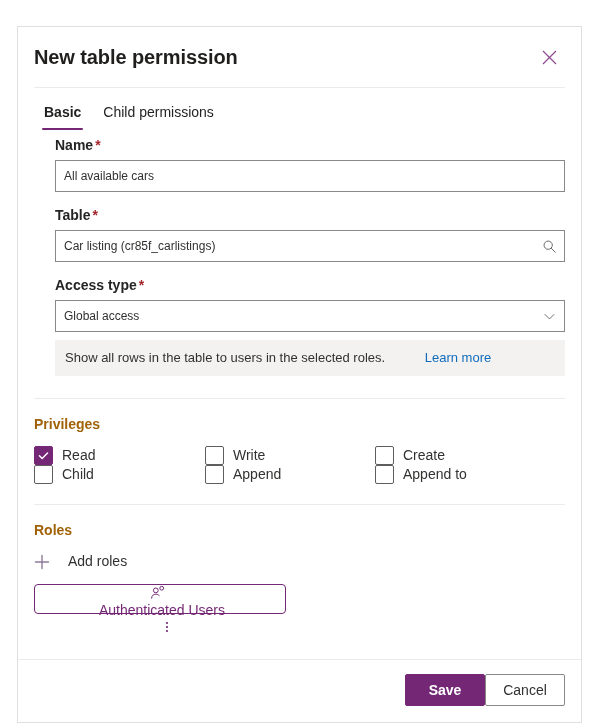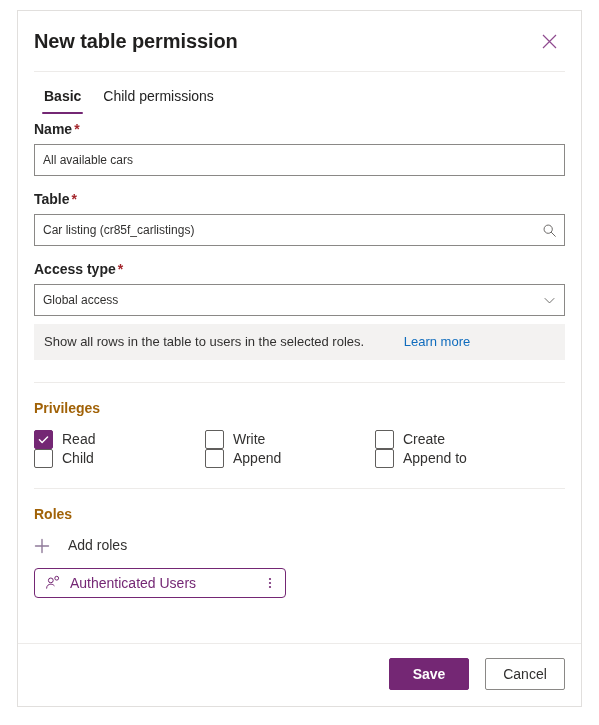--- a/index.html
+++ b/index.html
@@ -11,21 +11,21 @@
     width: 599px;
     height: 725px;
     font-family: "Liberation Sans", sans-serif;
     color: #201f1e;
     -webkit-font-smoothing: antialiased;
   }
 
   .dialog {
     position: absolute;
     left: 17px;
-    top: 10px;
+    top: 26px;
     width: 565px;
     height: 697px;
     box-sizing: border-box;
     background: #ffffff;
     border: 1px solid #e1dfdd;
     display: flex;
     flex-direction: column;
   }
 
   
@@ -99,21 +99,21 @@
     border-radius: 2px;
   }
 
   
   .dlg-body {
     flex: 1 1 auto;
     padding: 6px 16px 0 16px;
     overflow: hidden;
   }
 
-  .field { margin-bottom: 14px; }
+  .field { margin-bottom: 14px; margin-left: 21px; }
   .field-label {
     font-size: 14px;
     font-weight: 600;
     color: #242424;
     margin-bottom: 5px;
     line-height: 19px;
   }
   .req {
     color: #a4262c;
     font-weight: 600;
@@ -247,20 +247,21 @@
     height: 30px;
     min-width: 252px;
     box-sizing: border-box;
     border: 1px solid #742774;
     border-radius: 4px;
     padding: 0 6px 0 10px;
     color: #742774;
     font-size: 14px;
     background: #ffffff;
     cursor: pointer;
+    flex-direction: column;
   }
   .role-chip .role-icon {
     width: 16px;
     height: 16px;
     flex: 0 0 16px;
     margin-right: 9px;
     display: block;
   }
   .role-chip .role-name {
     flex: 1 1 auto;
@@ -277,21 +278,21 @@
     margin-left: 10px;
   }
 
   
   .dlg-footer {
     flex: 0 0 auto;
     border-top: 1px solid #edebe9;
     padding: 14px 16px 16px 16px;
     display: flex;
     justify-content: flex-end;
-    gap: 16px;
+    gap: 0;
   }
   .btn {
     height: 32px;
     min-width: 80px;
     font-family: "Liberation Sans", sans-serif;
     font-size: 14px;
     padding: 0 16px;
     box-sizing: border-box;
     cursor: pointer;
     border-radius: 2px;

